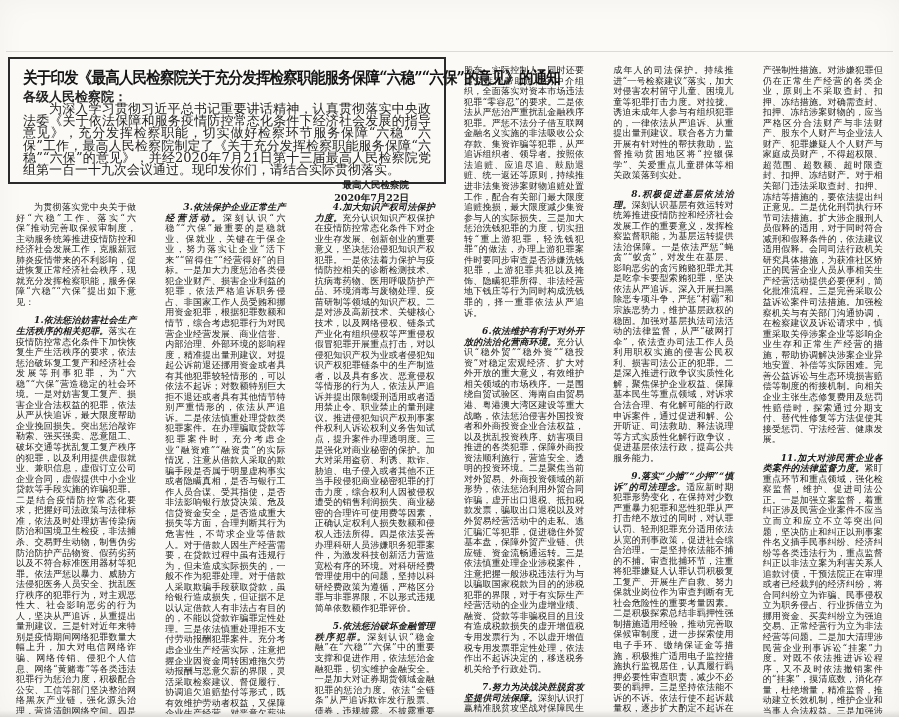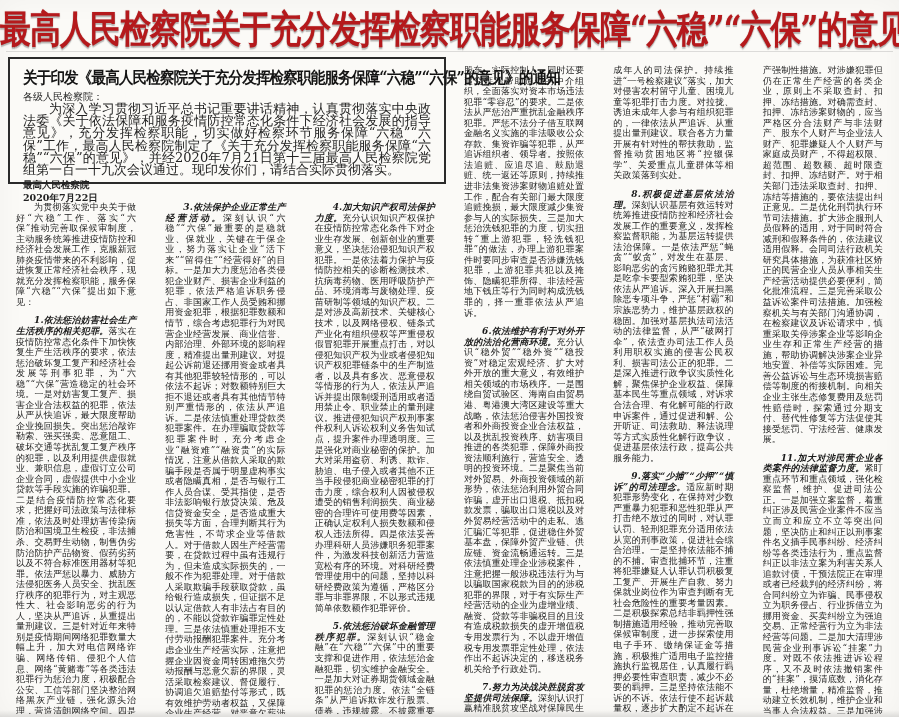--- a/index.html
+++ b/index.html
@@ -18,33 +18,30 @@
        text-align:justify;word-break:break-all;letter-spacing:.2px;}
   .col.offset{padding-top:137px;}
   .col p{margin:8px;text-indent:2em;}
   .col p.noindent{text-indent:0;}
   .em{font-style:italic;font-weight:bold;color:#1a1a1a;font-family:"DejaVu Serif",serif;}
   
   .notice{position:absolute;left:0;top:0;width:438px;height:127px;box-sizing:border-box;
           border:2px solid #2a2a2a;padding:8px 13px 6px;background:#fbfaf7;}
   .notice h2{margin:0 0 5px;font-size:14.5px;font-weight:900;text-align:center;color:#141414;
              letter-spacing:-.8px;white-space:nowrap;transform:scaleY(1.12);transform-origin:top center;}
-  .notice .salut{font-size:10px;font-weight:normal;line-height:12px;color:#222;}
+  .notice .salut{font-size:13px;font-weight:bold;line-height:12px;color:#222;}
   .notice .nbody{font-size:13px;line-height:12.2px;text-indent:2em;text-align:justify;word-break:break-all;color:#222;margin:0;}
-  .notice .sig{font-size:9.5px;font-weight:bold;text-align:left;line-height:13px;color:#222;margin-top:2px;padding-right:22px;}
+  .notice .sig{font-size:9.5px;font-weight:bold;text-align:right;line-height:13px;color:#222;margin-top:2px;padding-right:22px;}
   .artifact{position:absolute;left:0;right:0;bottom:0;height:7px;
             background:linear-gradient(to bottom,rgba(0,0,0,0),rgba(0,0,0,.10));}
 </style>
 </head>
 <body>
 
 <div class="page">
-  <div class="masthead">
-    <h1>最高人民检察院关于充分发挥检察职能服务保障“六稳”“六保”的意见</h1>
-  </div>
   <div class="mast-rule"></div>
 
   <div class="cols" id="cols">
     <div class="notice">
       <h2>关于印发《最高人民检察院关于充分发挥检察职能服务保障“六稳”“六保”的意见》的通知</h2>
       <div class="salut">各级人民检察院：</div>
       <p class="nbody">为深入学习贯彻习近平总书记重要讲话精神，认真贯彻落实中央政法委《关于依法保障和服务疫情防控常态化条件下经济社会发展的指导意见》，充分发挥检察职能，切实做好检察环节服务保障“六稳”“六保”工作，最高人民检察院制定了《关于充分发挥检察职能服务保障“六稳”“六保”的意见》，并经2020年7月21日第十三届最高人民检察院党组第一百一十九次会议通过。现印发你们，请结合实际贯彻落实。</p>
       <div class="sig">
         <div>最高人民检察院</div>
         <div>2020年7月22日</div>

